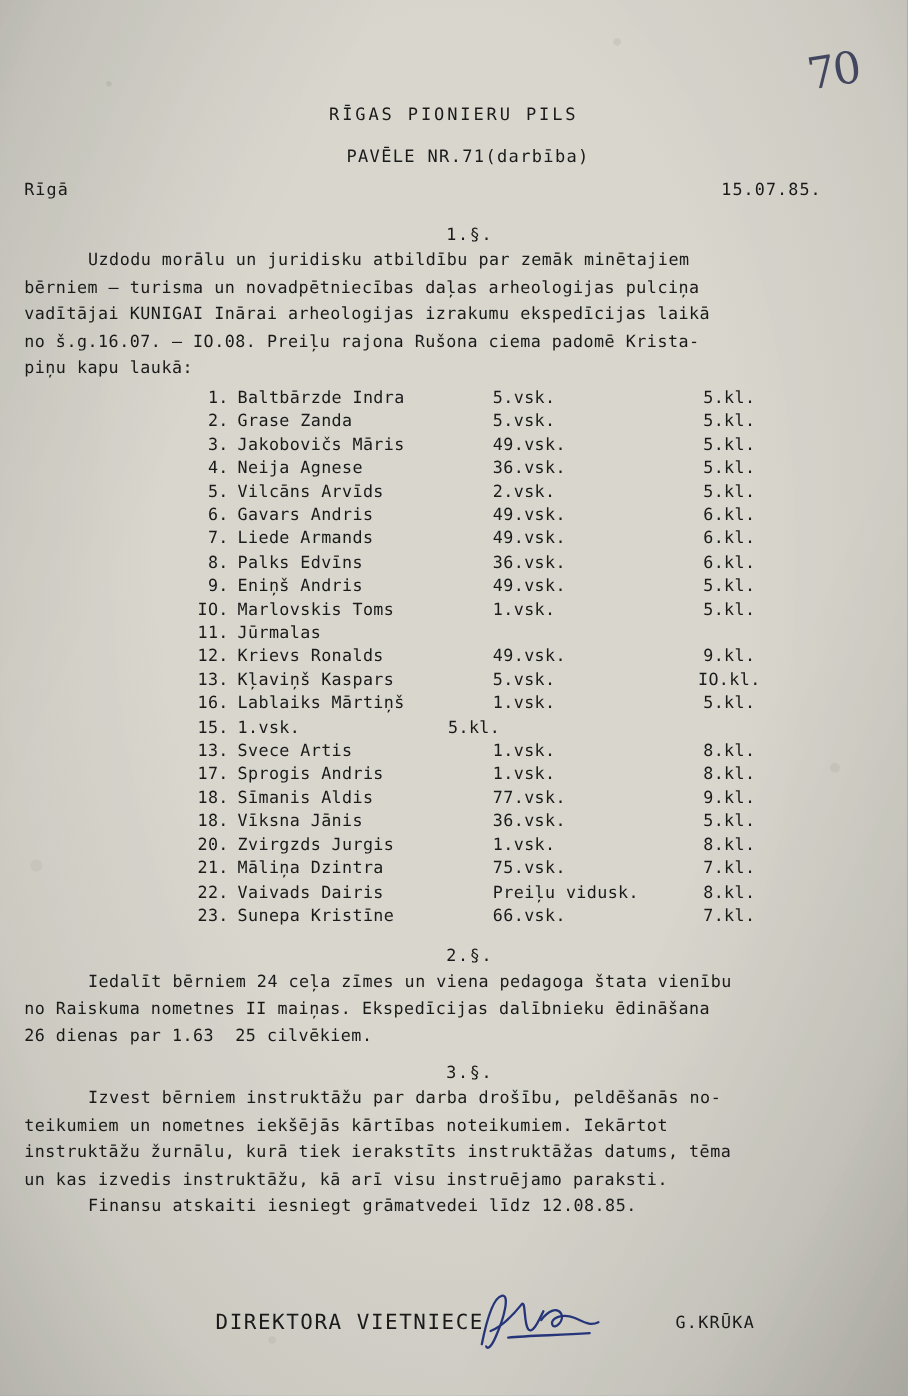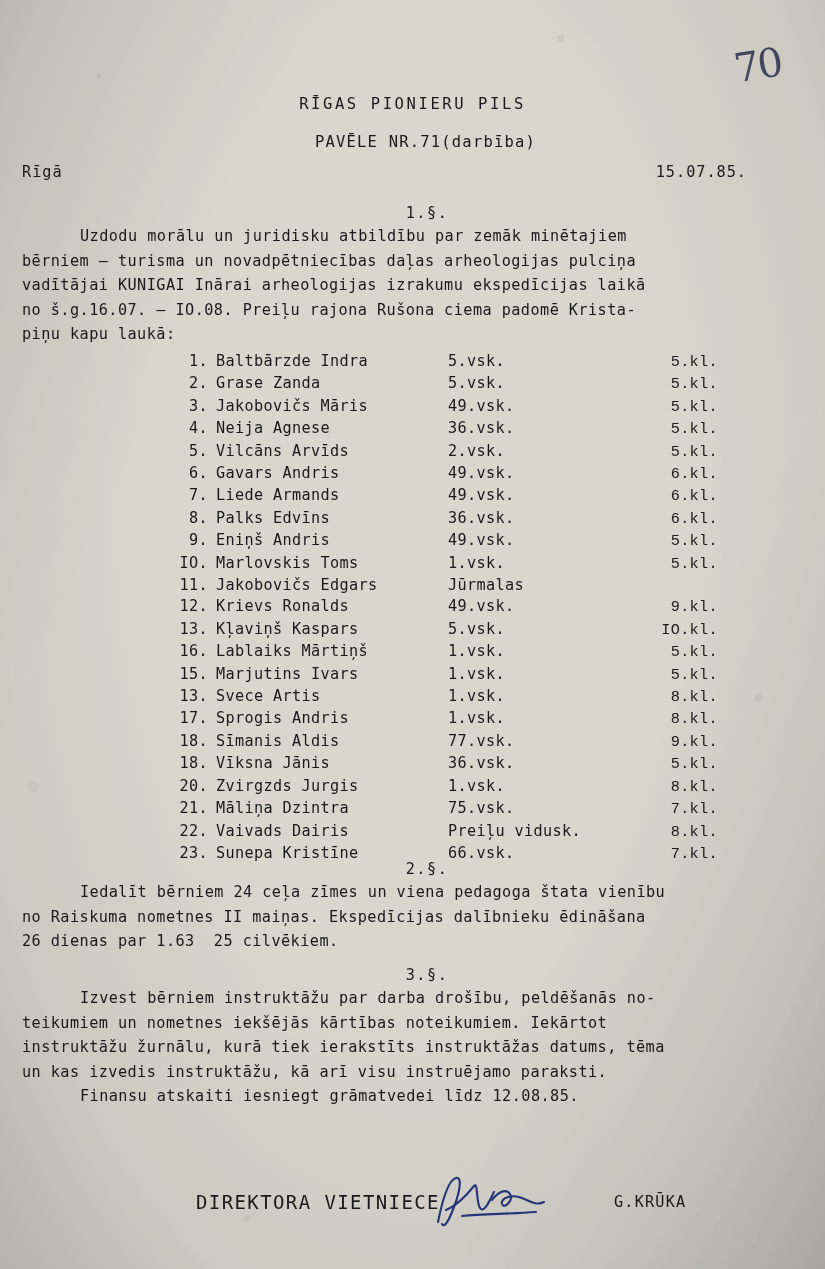--- a/index.html
+++ b/index.html
@@ -137,22 +137,21 @@
   }
   .col-name {
     flex: 0 0 232px;
   }
   .col-school {
     flex: 0 0 160px;
     text-align: left;
   }
   .col-grade {
     flex: 0 0 110px;
-    text-align: right;
-    font-family: Liberation Mono, monospace;
+    text-align: center;
   }
   .list-row.continuation .col-school {
     text-align: left;
   }
   #s2-block { top: 856px; }
   #s3-block { top: 962px; }
   .signature-row {
     position: absolute;
     top: 1182px;
     left: 0;
@@ -207,25 +206,25 @@
           <li class="list-row"><span class="col-num">1.</span><span class="col-name">Baltbārzde Indra</span><span class="col-school">5.vsk.</span><span class="col-grade">5.kl.</span></li>
           <li class="list-row"><span class="col-num">2.</span><span class="col-name">Grase Zanda</span><span class="col-school">5.vsk.</span><span class="col-grade">5.kl.</span></li>
           <li class="list-row"><span class="col-num">3.</span><span class="col-name">Jakobovičs Māris</span><span class="col-school">49.vsk.</span><span class="col-grade">5.kl.</span></li>
           <li class="list-row"><span class="col-num">4.</span><span class="col-name">Neija Agnese</span><span class="col-school">36.vsk.</span><span class="col-grade">5.kl.</span></li>
           <li class="list-row"><span class="col-num">5.</span><span class="col-name">Vilcāns Arvīds</span><span class="col-school">2.vsk.</span><span class="col-grade">5.kl.</span></li>
           <li class="list-row"><span class="col-num">6.</span><span class="col-name">Gavars Andris</span><span class="col-school">49.vsk.</span><span class="col-grade">6.kl.</span></li>
           <li class="list-row"><span class="col-num">7.</span><span class="col-name">Liede Armands</span><span class="col-school">49.vsk.</span><span class="col-grade">6.kl.</span></li>
           <li class="list-row"><span class="col-num">8.</span><span class="col-name">Palks Edvīns</span><span class="col-school">36.vsk.</span><span class="col-grade">6.kl.</span></li>
           <li class="list-row"><span class="col-num">9.</span><span class="col-name">Eniņš Andris</span><span class="col-school">49.vsk.</span><span class="col-grade">5.kl.</span></li>
           <li class="list-row"><span class="col-num">IO.</span><span class="col-name">Marlovskis Toms</span><span class="col-school">1.vsk.</span><span class="col-grade">5.kl.</span></li>
-          <li class="list-row"><span class="col-num">11.</span><span class="col-name">Jakobovičs Edgars</span><span class="col-school">Jūrmalas</span><span class="col-grade"></span></li>
+          <li class="list-row"><span class="col-num">11.</span><span class="col-school">Jūrmalas</span><span class="col-grade"></span></li>
           <li class="list-row"><span class="col-num">12.</span><span class="col-name">Krievs Ronalds</span><span class="col-school">49.vsk.</span><span class="col-grade">9.kl.</span></li>
           <li class="list-row"><span class="col-num">13.</span><span class="col-name">Kļaviņš Kaspars</span><span class="col-school">5.vsk.</span><span class="col-grade">IO.kl.</span></li>
           <li class="list-row"><span class="col-num">16.</span><span class="col-name">Lablaiks Mārtiņš</span><span class="col-school">1.vsk.</span><span class="col-grade">5.kl.</span></li>
-          <li class="list-row"><span class="col-num">15.</span><span class="col-name">Marjutins Ivars</span><span class="col-school">1.vsk.</span><span class="col-grade">5.kl.</span></li>
+          <li class="list-row"><span class="col-num">15.</span><span class="col-school">1.vsk.</span><span class="col-grade">5.kl.</span></li>
           <li class="list-row"><span class="col-num">13.</span><span class="col-name">Svece Artis</span><span class="col-school">1.vsk.</span><span class="col-grade">8.kl.</span></li>
           <li class="list-row"><span class="col-num">17.</span><span class="col-name">Sprogis Andris</span><span class="col-school">1.vsk.</span><span class="col-grade">8.kl.</span></li>
           <li class="list-row"><span class="col-num">18.</span><span class="col-name">Sīmanis Aldis</span><span class="col-school">77.vsk.</span><span class="col-grade">9.kl.</span></li>
           <li class="list-row"><span class="col-num">18.</span><span class="col-name">Vīksna Jānis</span><span class="col-school">36.vsk.</span><span class="col-grade">5.kl.</span></li>
           <li class="list-row"><span class="col-num">20.</span><span class="col-name">Zvirgzds Jurgis</span><span class="col-school">1.vsk.</span><span class="col-grade">8.kl.</span></li>
           <li class="list-row"><span class="col-num">21.</span><span class="col-name">Māliņa Dzintra</span><span class="col-school">75.vsk.</span><span class="col-grade">7.kl.</span></li>
           <li class="list-row"><span class="col-num">22.</span><span class="col-name">Vaivads Dairis</span><span class="col-school">Preiļu vidusk.</span><span class="col-grade">8.kl.</span></li>
           <li class="list-row"><span class="col-num">23.</span><span class="col-name">Sunepa Kristīne</span><span class="col-school">66.vsk.</span><span class="col-grade">7.kl.</span></li>
         </ul>
     </div>

